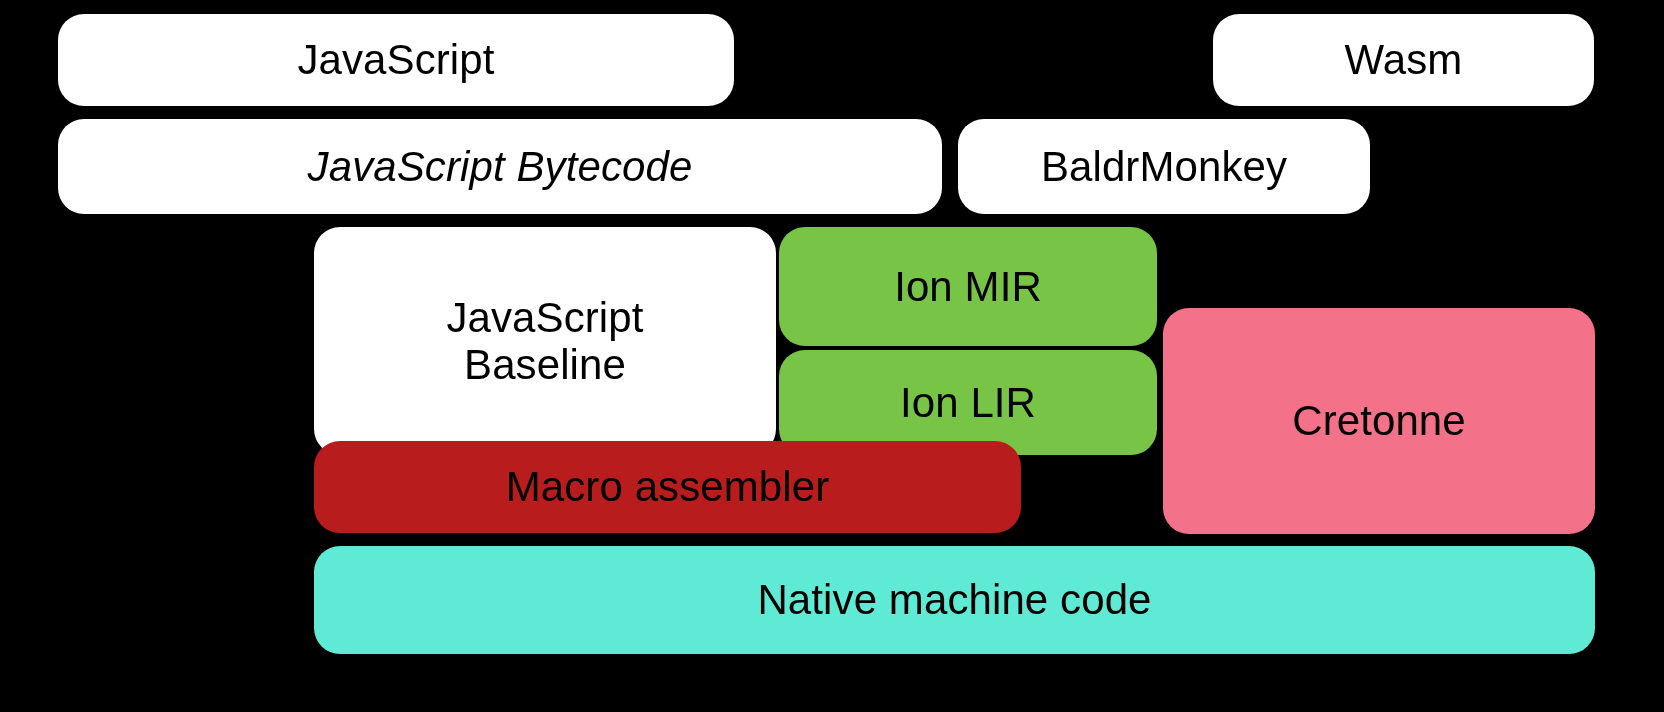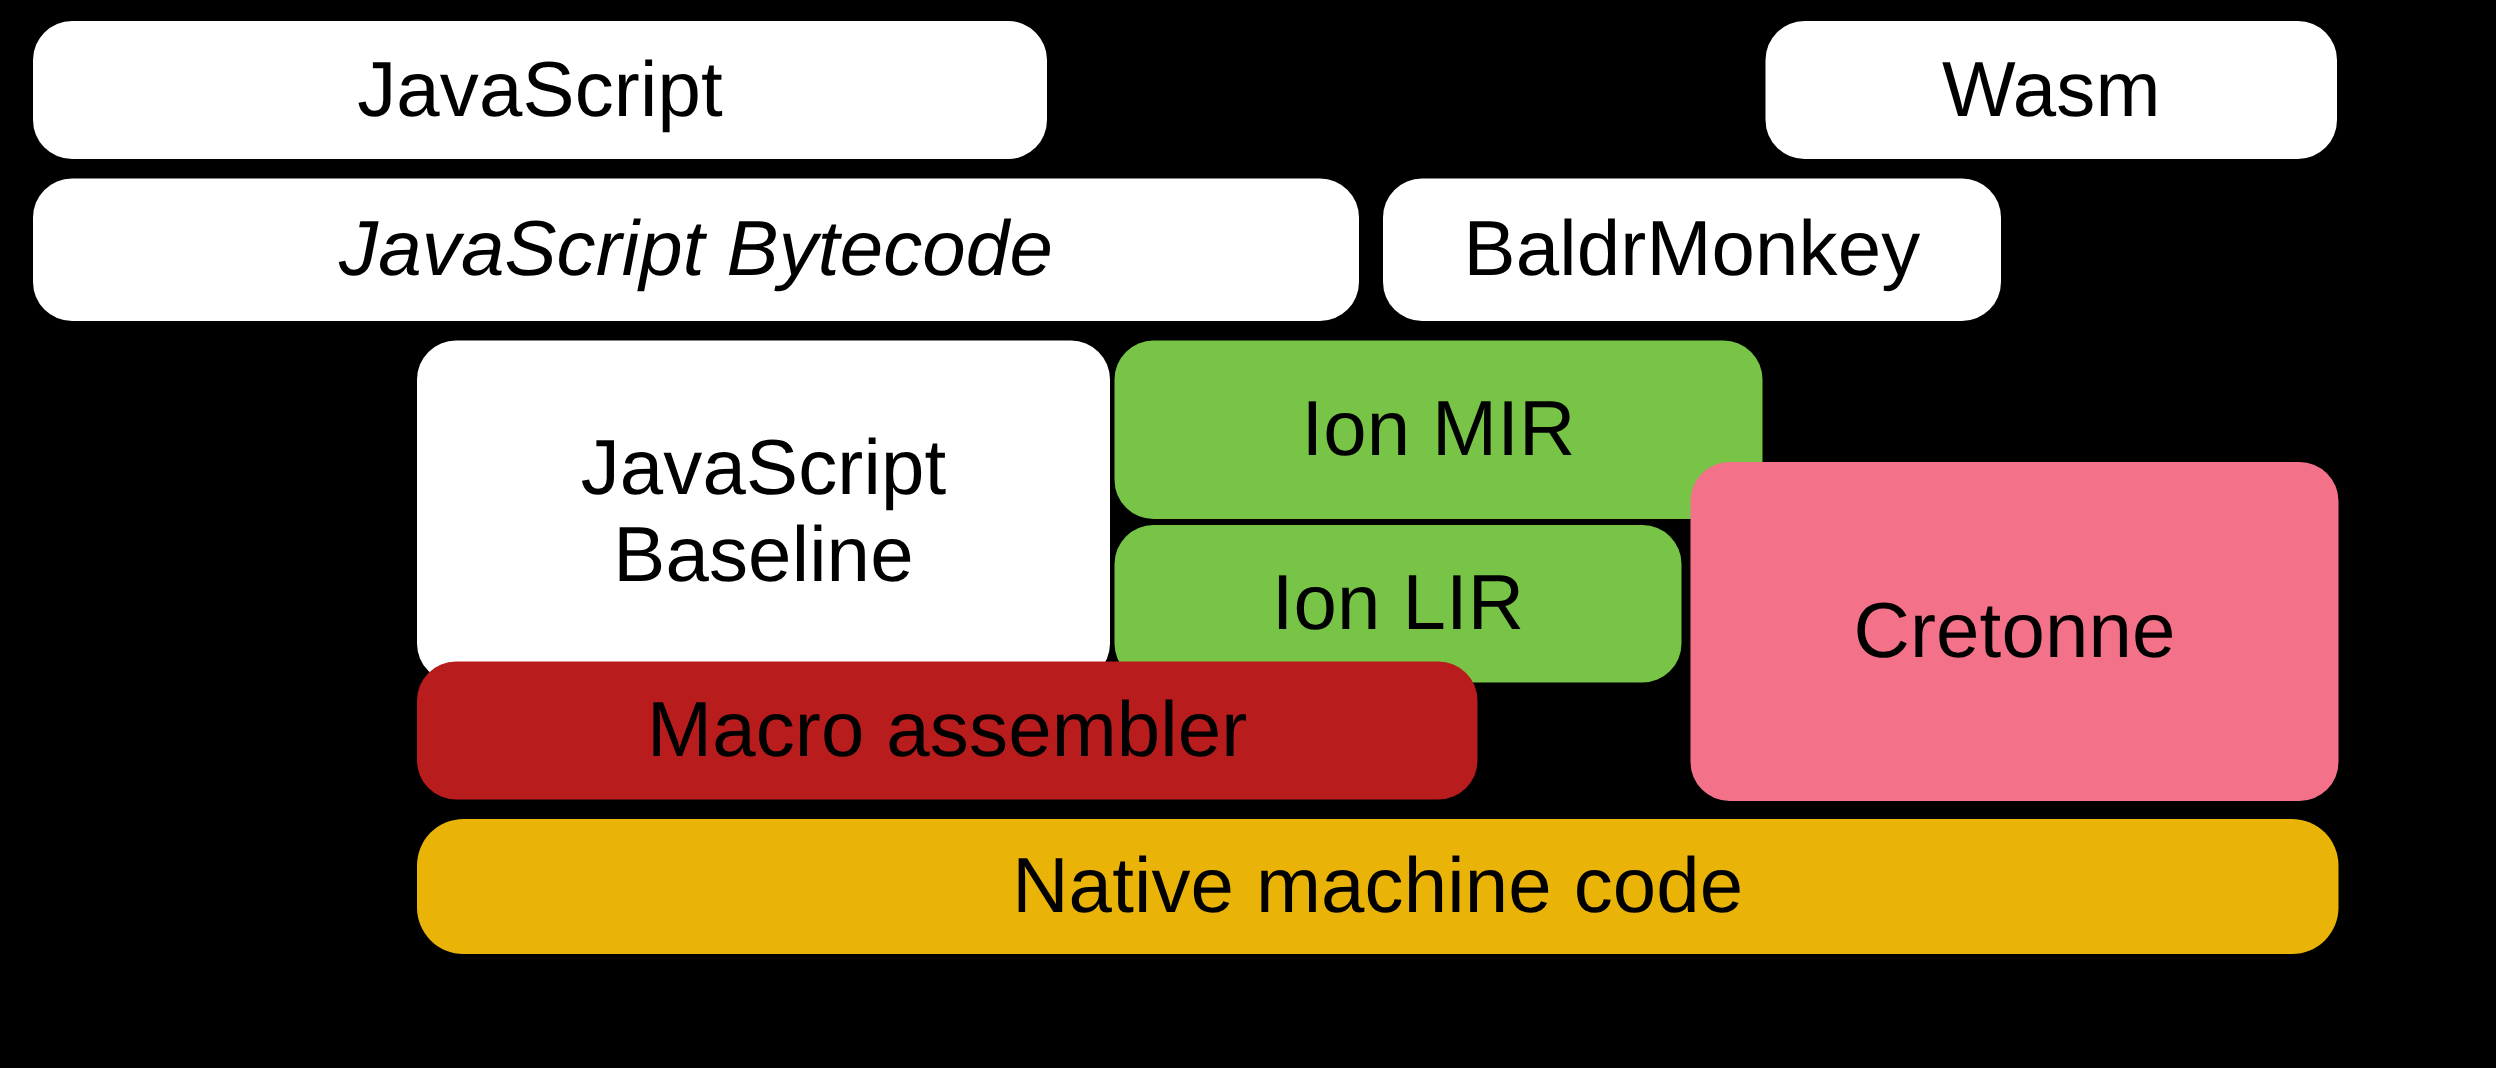--- a/index.html
+++ b/index.html
@@ -18,36 +18,37 @@
   }
   .node {
     position: absolute;
     box-sizing: border-box;
     display: flex;
     align-items: center;
     justify-content: center;
     text-align: center;
     border-radius: 26px;
     color: #000000;
-    font-size: 52px;
+    font-size: 42px;
     font-weight: 400;
     line-height: 1.12;
     letter-spacing: 0.1px;
     white-space: pre-line;
     padding: 18px 10px;
+    margin-left: 36px;
   }
 </style>
 </head>
 <body>
 
 <div id="canvas">
     <div class="node" style="left: 22px; top: 14px; width: 676px; height: 92px; background: rgb(255, 255, 255);">JavaScript</div>
     <div class="node" style="left: 1177px; top: 14px; width: 381px; height: 92px; background: rgb(255, 255, 255);">Wasm</div>
     <div class="node" style="left: 22px; top: 119px; width: 884px; height: 95px; background: rgb(255, 255, 255); font-style: italic;">JavaScript Bytecode</div>
     <div class="node" style="left: 922px; top: 119px; width: 412px; height: 95px; background: rgb(255, 255, 255);">BaldrMonkey</div>
     <div class="node" style="left: 278px; top: 227px; width: 462px; height: 228px; background: rgb(255, 255, 255);">JavaScript
 Baseline</div>
-    <div class="node" style="left: 743px; top: 227px; width: 432px; height: 119px; background: rgb(120, 196, 71);">Ion MIR</div>
+    <div class="node" style="left: 743px; top: 227px; width: 378px; height: 119px; background: rgb(120, 196, 71);">Ion MIR</div>
     <div class="node" style="left: 743px; top: 350px; width: 378px; height: 105px; background: rgb(120, 196, 71);">Ion LIR</div>
     <div class="node" style="left: 1127px; top: 308px; width: 432px; height: 226px; background: rgb(244, 114, 137);">Cretonne</div>
     <div class="node" style="left: 278px; top: 441px; width: 707px; height: 92px; background: #b91c1c;">Macro assembler</div>
-    <div class="node" style="left: 278px; top: 546px; width: 1281px; height: 90px; background: #eab308; border-radius: 31px;">Native machine code</div>
+    <div class="node" style="left: 278px; top: 546px; width: 1281px; height: 108px; background: #5eead4;">Native machine code</div>
   </div>
 
 </body></html>

